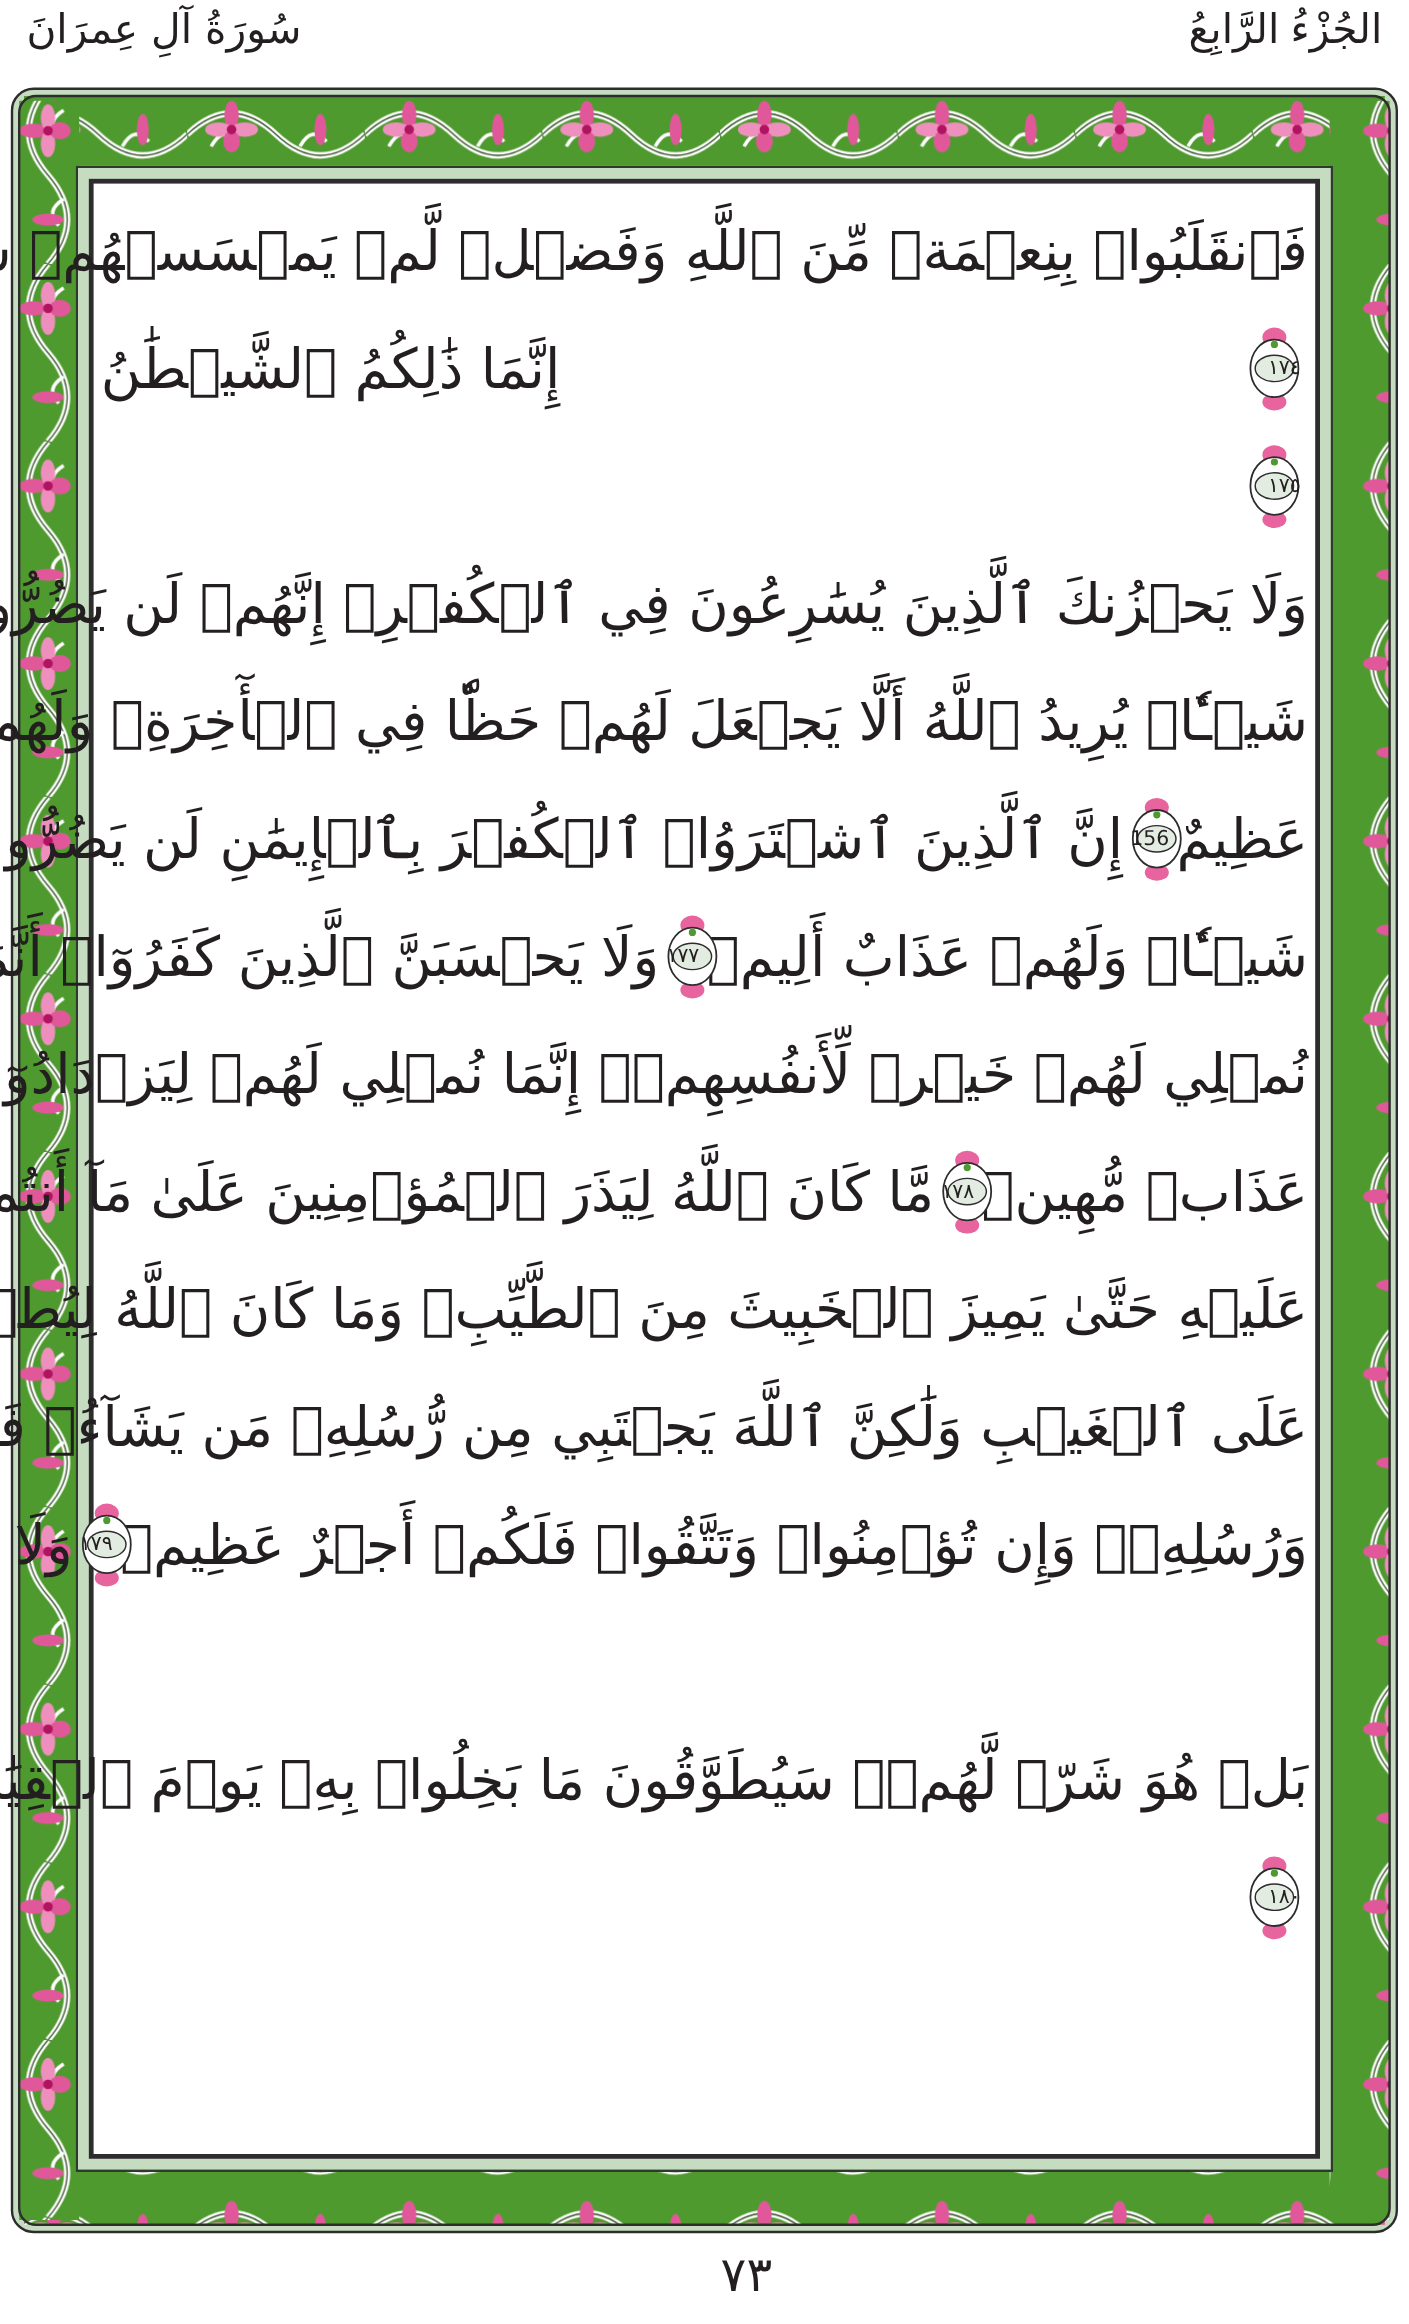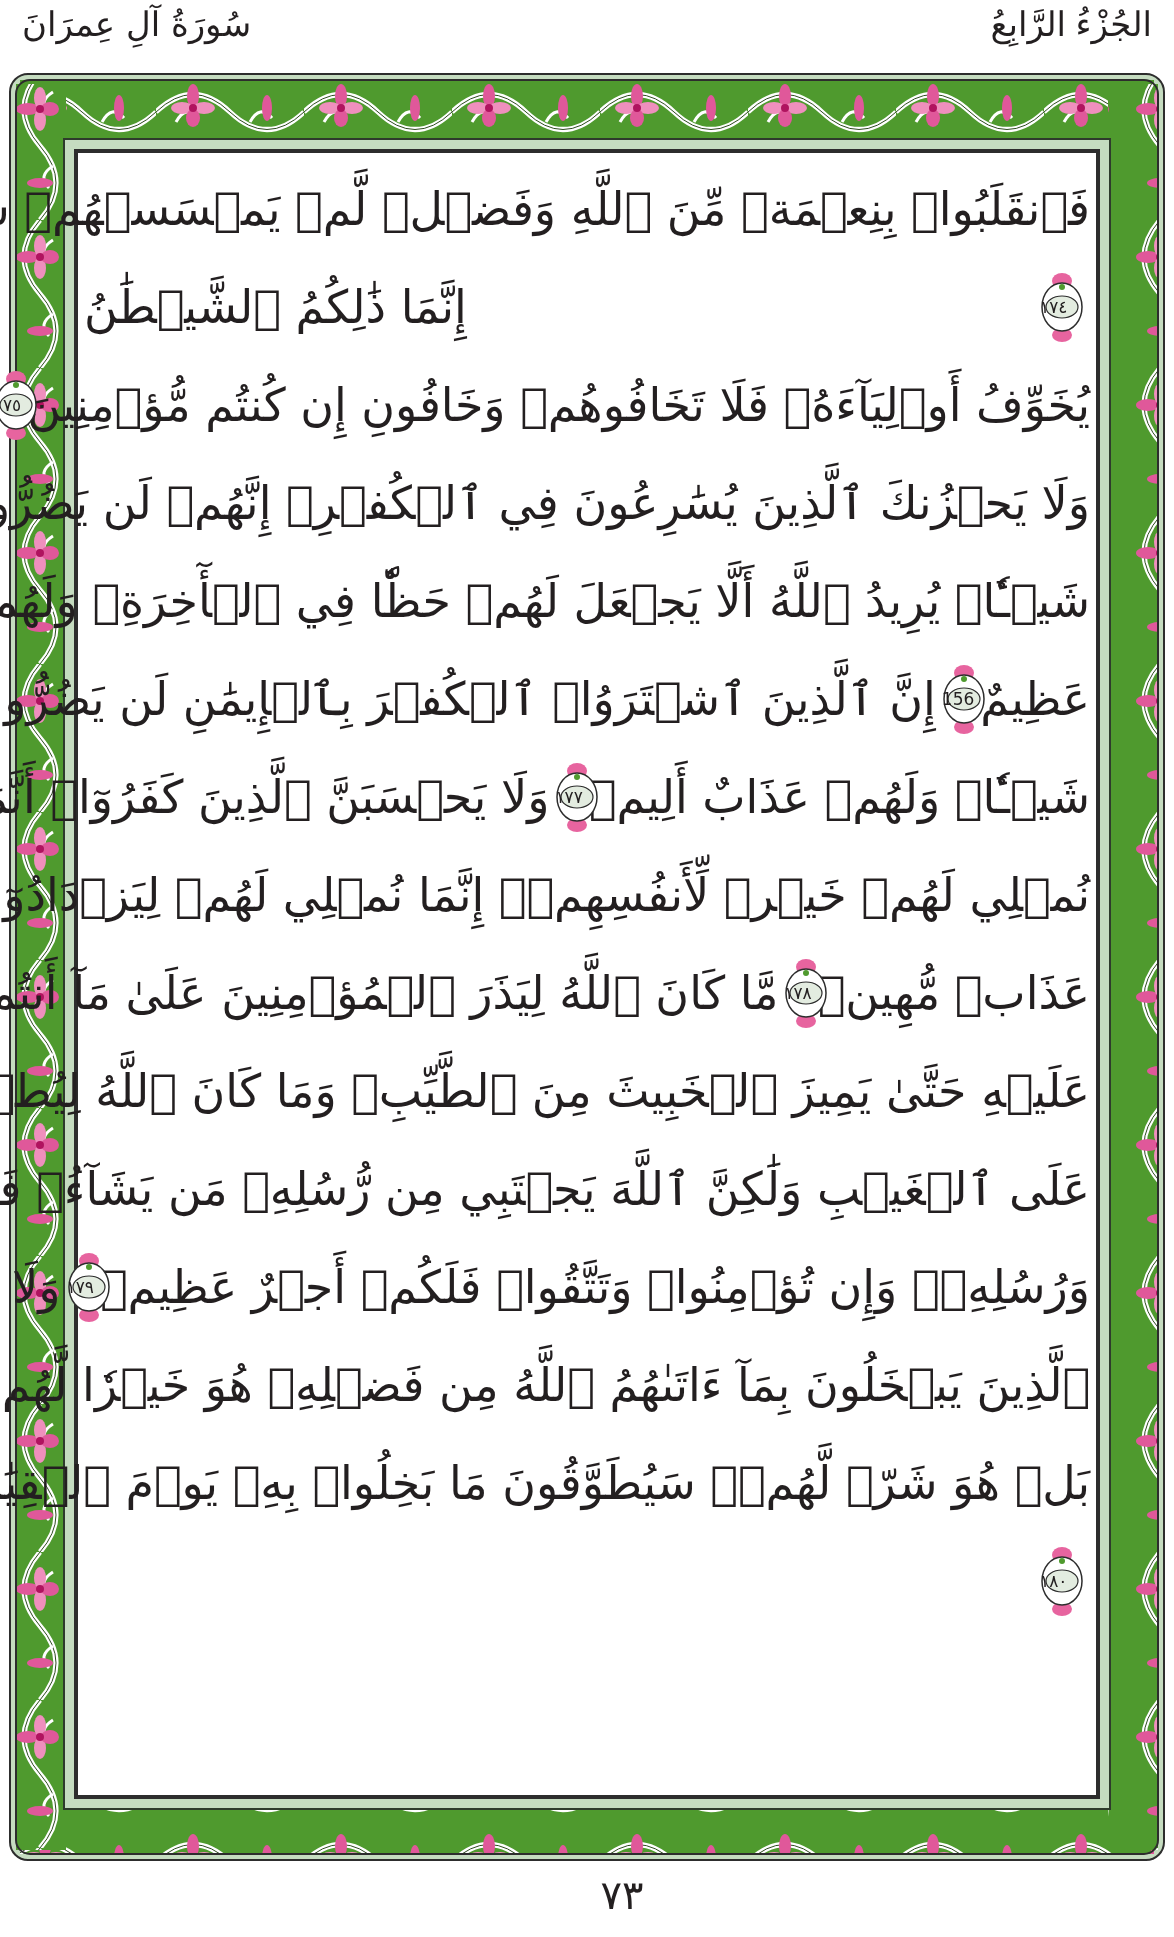--- a/index.html
+++ b/index.html
@@ -13,21 +13,21 @@
     .ornament { position:absolute; left:8px; top:72px; width:1158px; height:1790px; }
     .ornament svg { position:absolute; left:0; top:0; }
 
     
     .inner-frame { position:absolute; left:63px; top:138px; width:1048px; height:1672px; background:#c5dcc0; border:2px solid #2e3b2c; box-sizing:border-box; }
     .inner-page { position:absolute; left:74px; top:149px; width:1026px; height:1650px; background:#ffffff; border:4px solid #2d2d2d; box-sizing:border-box; }
 
     .lines { position:absolute; left:84px; top:160px; width:1006px; height:1630px; direction:rtl; }
     .line { position:absolute; left:0; width:1006px; height:98px; display:flex; justify-content:space-between; align-items:center; direction:rtl; font-family:"DejaVu Sans", sans-serif; font-size:46px; white-space:nowrap; color:#231f20; }
     .line .seg { display:inline-block; }
-    .ayah-marker { display:inline-flex; align-items:center; justify-content:flex-end; width:44px; height:72px; position:relative; margin:0 6px; vertical-align:middle; }
+    .ayah-marker { display:inline-flex; align-items:center; justify-content:flex-start; width:44px; height:72px; position:relative; margin:0 6px; vertical-align:middle; }
     .ayah-marker svg { position:absolute; left:0; top:0; }
     .ayah-num { position:relative; font-size:17px; font-family:"DejaVu Sans", sans-serif; color:#231f20; direction:rtl; z-index:2; }
 
     .page-number { position:absolute; left:0; width:1172px; top:1872px; text-align:center; font-size:40px; font-family:"DejaVu Serif", serif; color:#231f20;padding-left:36px; }
   </style>
 </head>
 <body>
 
 <div class="header">
   <div class="header-juz">الجُزْءُ الرَّابِعُ</div>
@@ -100,21 +100,20 @@
         <ellipse cx="22" cy="36" rx="20" ry="24" fill="#ffffff" stroke="#2d2d2d" stroke-width="1.5"></ellipse>
         <ellipse cx="22" cy="36" rx="16" ry="11" fill="#e3ece0" stroke="#2d2d2d" stroke-width="1.2"></ellipse>
         <circle cx="22" cy="16" r="3" fill="#4f9a2e"></circle>
       </svg>
       <span class="ayah-num">١٧٤</span>
     </span>
     <span class="seg">إِنَّمَا ذَٰلِكُمُ ٱلشَّيۡطَٰنُ</span>
   </div>
 
   <div class="line" style="top:196px">
-    <span class="seg">يُخَوِّفُ أَوۡلِيَآءَهُۥ فَلَا تَخَافُوهُمۡ وَخَافُونِ إِن كُنتُم مُّؤۡمِنِينَ</span>
     <span class="ayah-marker">
       <svg width="44" height="72" viewBox="0 0 44 72">
         <ellipse cx="22" cy="10" rx="10" ry="8" fill="#e7649f"></ellipse>
         <ellipse cx="22" cy="64" rx="10" ry="7" fill="#e7649f"></ellipse>
         <ellipse cx="22" cy="36" rx="20" ry="24" fill="#ffffff" stroke="#2d2d2d" stroke-width="1.5"></ellipse>
         <ellipse cx="22" cy="36" rx="16" ry="11" fill="#e3ece0" stroke="#2d2d2d" stroke-width="1.2"></ellipse>
         <circle cx="22" cy="16" r="3" fill="#4f9a2e"></circle>
       </svg>
       <span class="ayah-num">١٧٥</span>
     </span>
@@ -193,23 +192,20 @@
         <ellipse cx="22" cy="64" rx="10" ry="7" fill="#e7649f"></ellipse>
         <ellipse cx="22" cy="36" rx="20" ry="24" fill="#ffffff" stroke="#2d2d2d" stroke-width="1.5"></ellipse>
         <ellipse cx="22" cy="36" rx="16" ry="11" fill="#e3ece0" stroke="#2d2d2d" stroke-width="1.2"></ellipse>
         <circle cx="22" cy="16" r="3" fill="#4f9a2e"></circle>
       </svg>
       <span class="ayah-num">١٧٩</span>
     </span>
     <span class="seg">وَلَا يَحۡسَبَنَّ</span>
   </div>
 
-  <div class="line" style="top:1176px">
-    <span class="seg">ٱلَّذِينَ يَبۡخَلُونَ بِمَآ ءَاتَىٰهُمُ ٱللَّهُ مِن فَضۡلِهِۦ هُوَ خَيۡرٗا لَّهُمۖ</span>
-  </div>
 
   <div class="line" style="top:1274px">
     <span class="seg">بَلۡ هُوَ شَرّٞ لَّهُمۡۖ سَيُطَوَّقُونَ مَا بَخِلُوا۟ بِهِۦ يَوۡمَ ٱلۡقِيَٰمَةِۗ وَلِلَّهِ</span>
   </div>
 
   <div class="line" style="top:1372px">
     <span class="ayah-marker">
       <svg width="44" height="72" viewBox="0 0 44 72">
         <ellipse cx="22" cy="10" rx="10" ry="8" fill="#e7649f"></ellipse>
         <ellipse cx="22" cy="64" rx="10" ry="7" fill="#e7649f"></ellipse>

